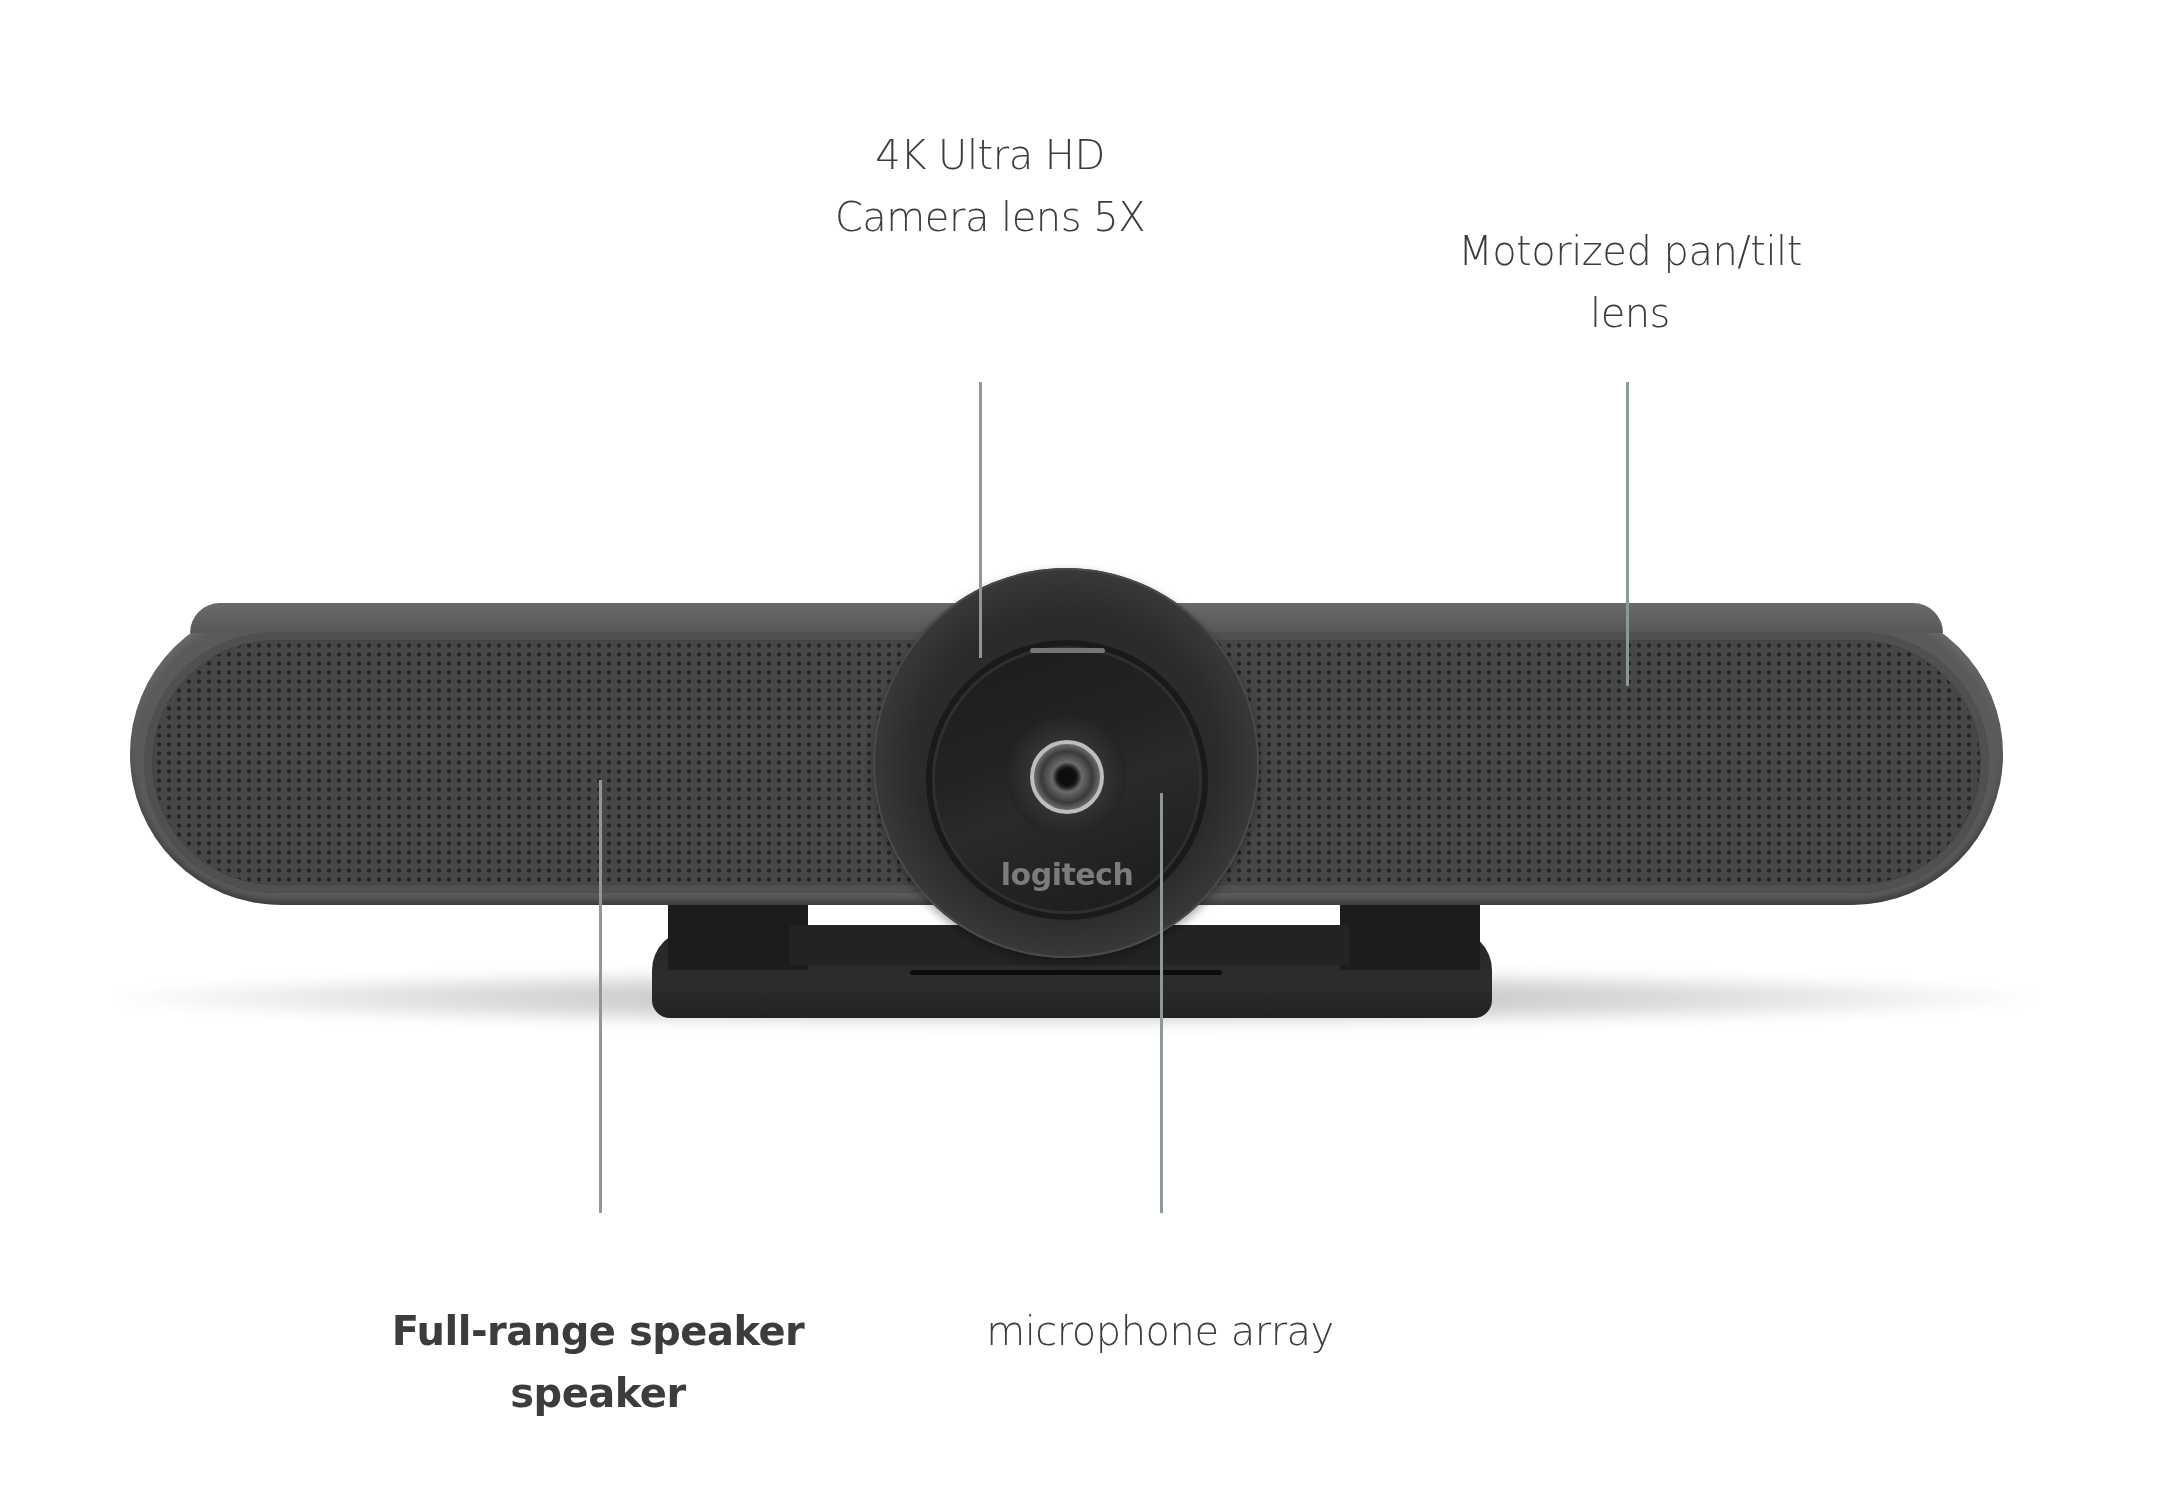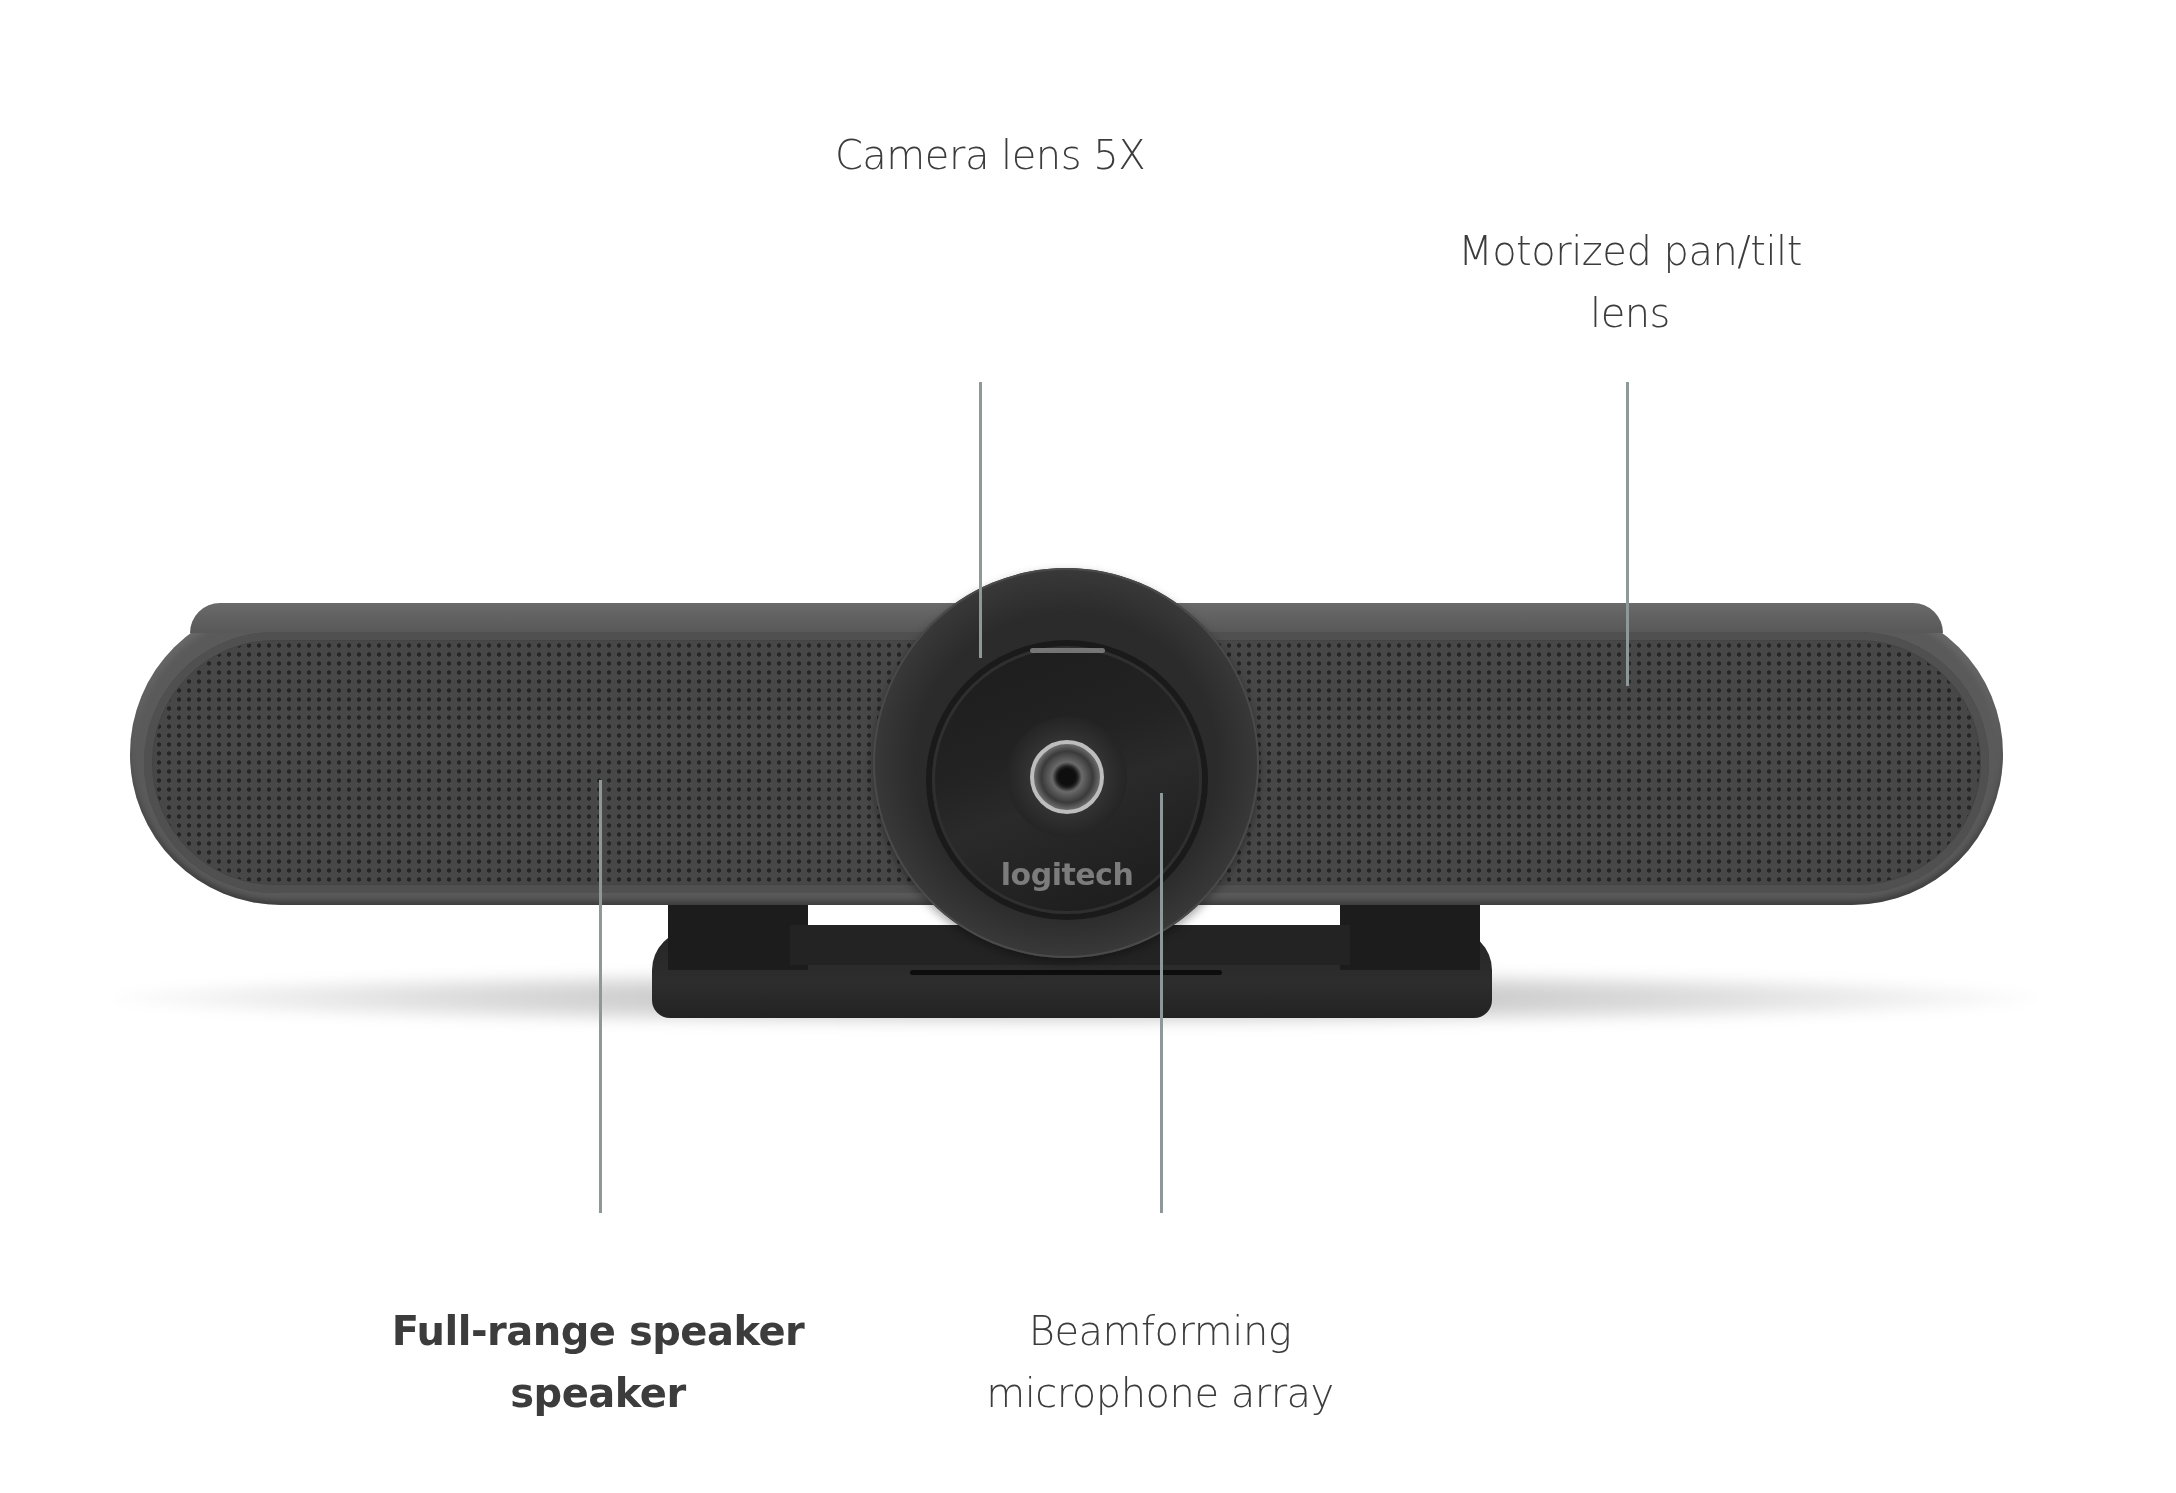--- a/index.html
+++ b/index.html
@@ -53,20 +53,21 @@
   .lens-core { position:absolute; left:1058px; top:768px; width:18px; height:18px;
                border-radius:50%; background:#0e0e0e; }
   .logo { position:absolute; left:1067px; top:857px; transform:translateX(-50%);
           font-size:30px; color:#7c7c7c; font-weight:bold; letter-spacing:-0.5px;
           font-family:"DejaVu Sans", sans-serif; }
 </style>
 </head>
 <body>
 
 <div class="label" style="left:990px; top:124px;">
+  <span>4K Ultra HD</span>
   <span>Camera lens 5X</span>
 </div>
 
 <div class="label" style="left:1630px; top:186px;margin-top:34px;">
   <span>Motorized pan/tilt</span>
   <span>lens</span>
 </div>
 
 <div class="shadow"></div>
 
@@ -93,15 +94,14 @@
 <div class="leader" style="left:1626px; top:382px; height:304px;"></div>
 <div class="leader" style="left:599px; top:780px; height:433px;"></div>
 <div class="leader" style="left:1160px; top:793px; height:420px;"></div>
 
 <div class="label" style="left:598px; top:1300px;font-weight:bold;">
   <span>Full-range speaker</span>
   <span>speaker</span>
 </div>
 
 <div class="label" style="left:1160px; top:1300px;">
-  <span>Beamforming</span>
   <span>microphone array</span>
 </div>
 
 </body></html>

